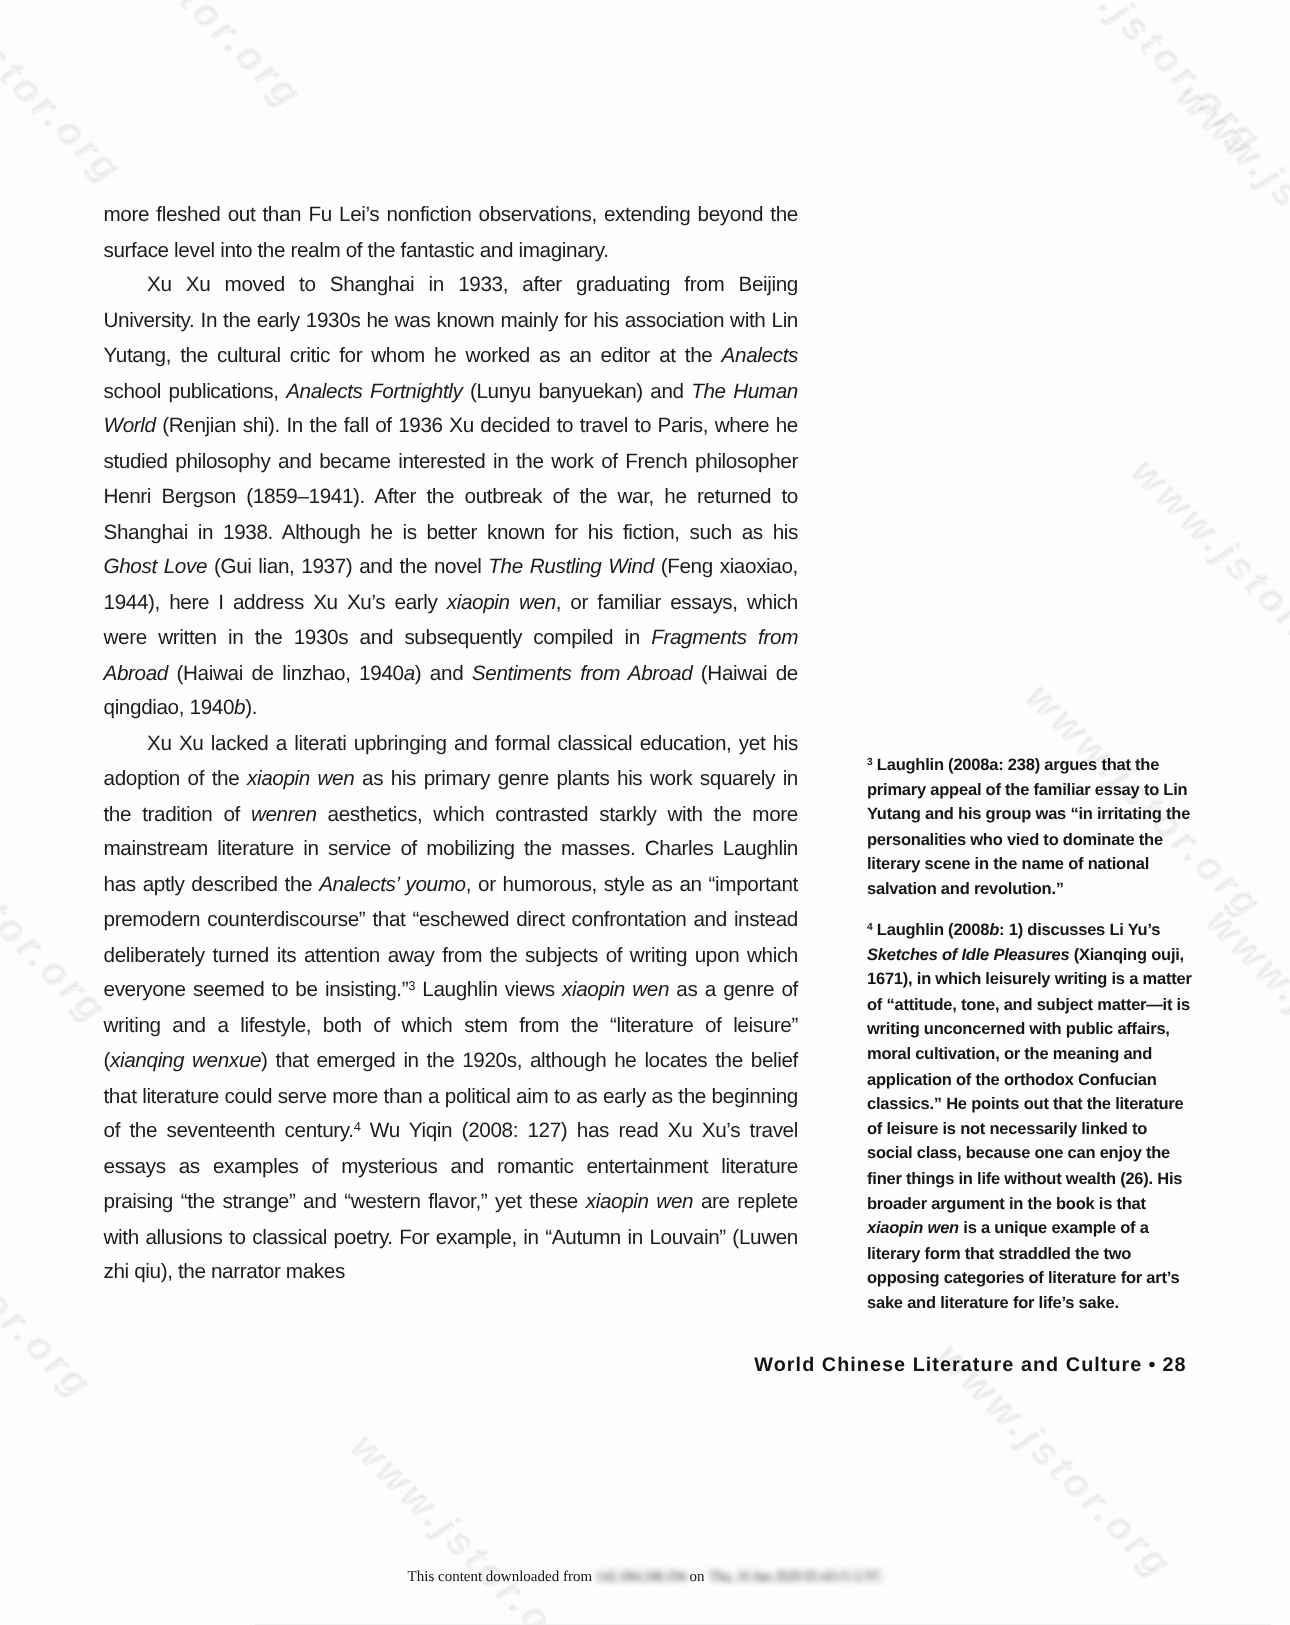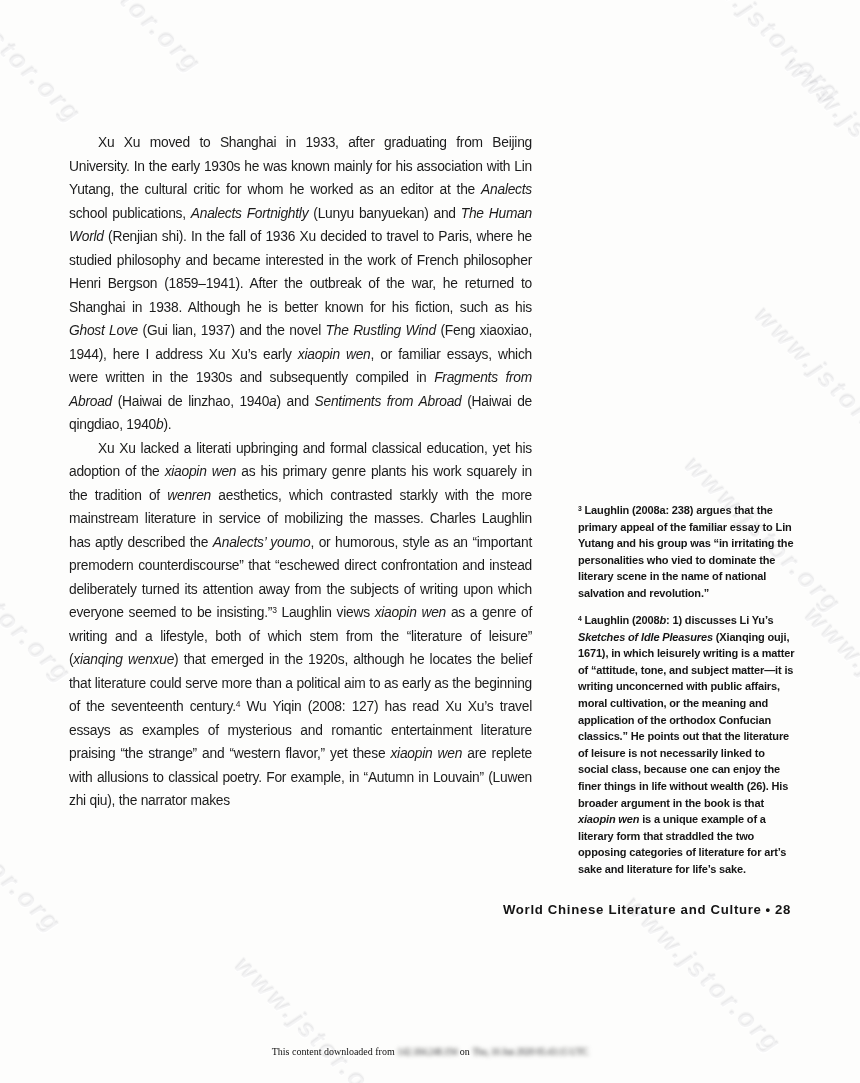--- a/index.html
+++ b/index.html
@@ -101,20 +101,21 @@
     <span class="wm" style="left:770px; top:300px;">www.jstor.org</span>
     <span class="wm" style="left:700px; top:450px;">www.jstor.org</span>
     <span class="wm" style="left:-70px; top:520px;">www.jstor.org</span>
     <span class="wm" style="left:-80px; top:770px;">www.jstor.org</span>
     <span class="wm" style="left:250px; top:950px;">www.jstor.org</span>
     <span class="wm" style="left:640px; top:890px;">www.jstor.org</span>
     <span class="wm" style="left:820px; top:600px;">www.jstor.org</span>
   </div>
 
   <main class="article-body">
+    <p class="para">more fleshed out than Fu Lei’s nonfiction observations, extending beyond the surface level into the realm of the fantastic and imaginary.</p>
     <p class="para indent">Xu Xu moved to Shanghai in 1933, after graduating from Beijing University. In the early 1930s he was known mainly for his association with Lin Yutang, the cultural critic for whom he worked as an editor at the <i>Analects</i> school publications, <i>Analects Fortnightly</i> (Lunyu banyuekan) and <i>The Human World</i> (Renjian shi). In the fall of 1936 Xu decided to travel to Paris, where he studied philosophy and became interested in the work of French philosopher Henri Bergson (1859–1941). After the outbreak of the war, he returned to Shanghai in 1938. Although he is better known for his fiction, such as his <i>Ghost Love</i> (Gui lian, 1937) and the novel <i>The Rustling Wind</i> (Feng xiaoxiao, 1944), here I address Xu Xu’s early <i>xiaopin wen</i>, or familiar essays, which were written in the 1930s and subsequently compiled in <i>Fragments from Abroad</i> (Haiwai de linzhao, 1940<i>a</i>) and <i>Sentiments from Abroad</i> (Haiwai de qingdiao, 1940<i>b</i>).</p>
     <p class="para indent">Xu Xu lacked a literati upbringing and formal classical education, yet his adoption of the <i>xiaopin wen</i> as his primary genre plants his work squarely in the tradition of <i>wenren</i> aesthetics, which contrasted starkly with the more mainstream literature in service of mobilizing the masses. Charles Laughlin has aptly described the <i>Analects’ youmo</i>, or humorous, style as an “important premodern counterdiscourse” that “eschewed direct confrontation and instead deliberately turned its attention away from the subjects of writing upon which everyone seemed to be insisting.”<sup>3</sup> Laughlin views <i>xiaopin wen</i> as a genre of writing and a lifestyle, both of which stem from the “literature of leisure” (<i>xianqing wenxue</i>) that emerged in the 1920s, although he locates the belief that literature could serve more than a political aim to as early as the beginning of the seventeenth century.<sup>4</sup> Wu Yiqin (2008: 127) has read Xu Xu’s travel essays as examples of mysterious and romantic entertainment literature praising “the strange” and “western flavor,” yet these <i>xiaopin wen</i> are replete with allusions to classical poetry. For example, in “Autumn in Louvain” (Luwen zhi qiu), the narrator makes</p>
   </main>
 
   <aside>
     <div class="footnote footnote-3"><sup>3</sup> Laughlin (2008a: 238) argues that the primary appeal of the familiar essay to Lin Yutang and his group was “in irritating the personalities who vied to dominate the literary scene in the name of national salvation and revolution.”</div>
     <div class="footnote footnote-4"><sup>4</sup> Laughlin (2008<i>b</i>: 1) discusses Li Yu’s <i>Sketches of Idle Pleasures</i> (Xianqing ouji, 1671), in which leisurely writing is a matter of “attitude, tone, and subject matter—it is writing unconcerned with public affairs, moral cultivation, or the meaning and application of the orthodox Confucian classics.” He points out that the literature of leisure is not necessarily linked to social class, because one can enjoy the finer things in life without wealth (26). His broader argument in the book is that <i>xiaopin wen</i> is a unique example of a literary form that straddled the two opposing categories of literature for art’s sake and literature for life’s sake.</div>
   </aside>
 
   <div class="running-footer">

